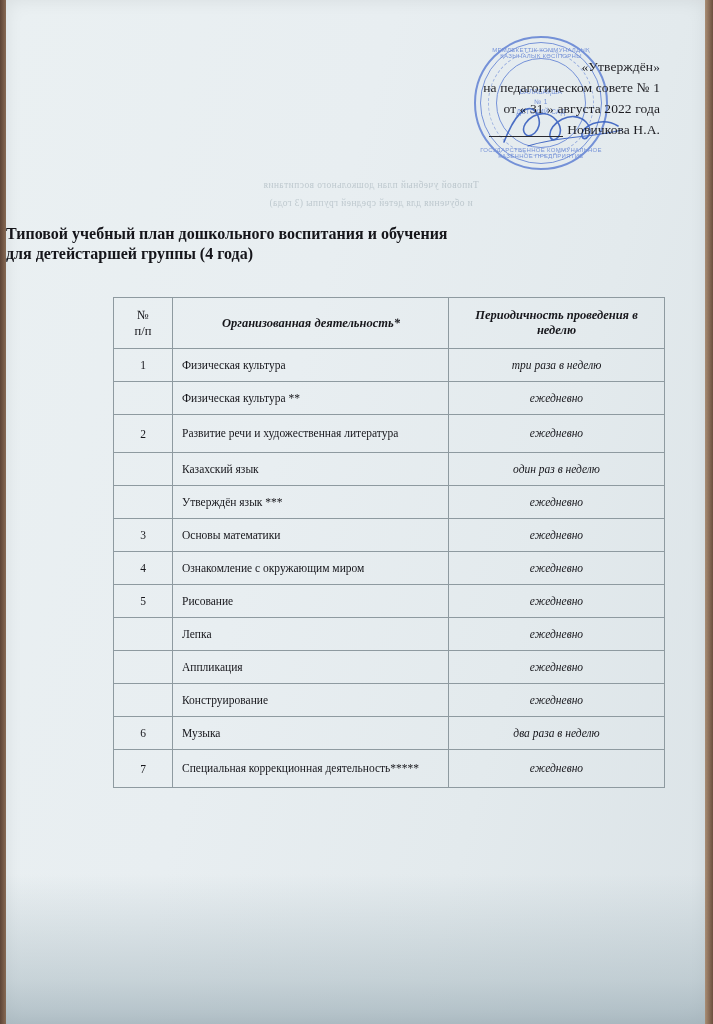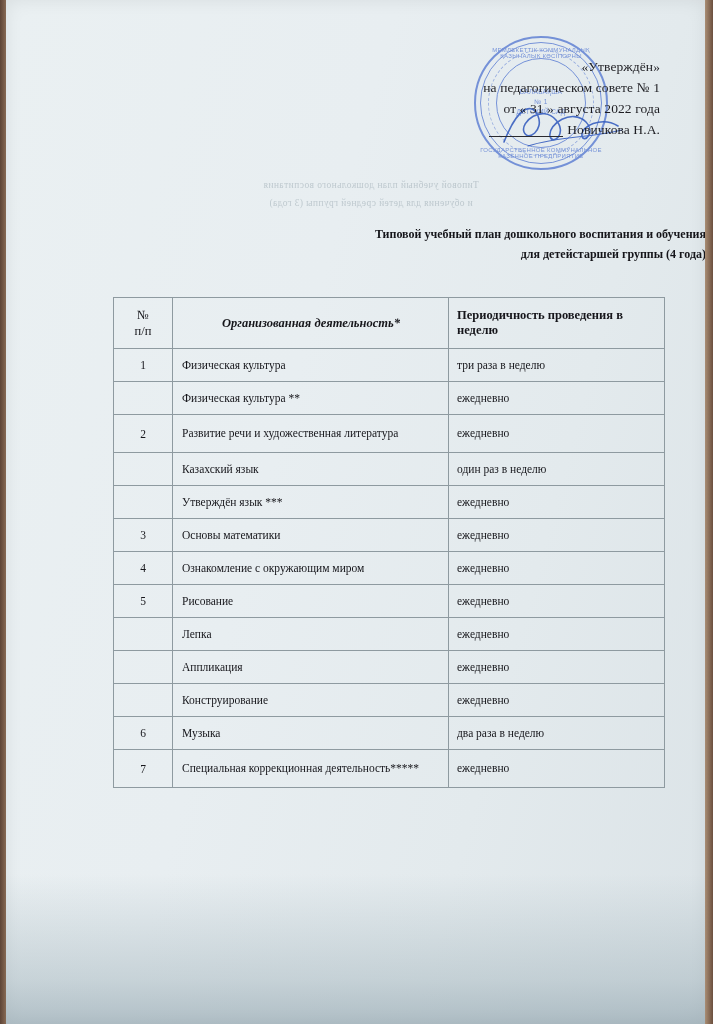--- a/index.html
+++ b/index.html
@@ -148,22 +148,22 @@
     pointer-events: none;
     transform: scaleX(-1);
   }
 
   
   .doc-title {
     position: absolute;
     left: 0;
     right: 0;
     top: 224px;
-    text-align: right;
-    font-size: 12px;
+    text-align: left;
+    font-size: 16px;
     font-weight: bold;
     line-height: 20px;
     color: #15151a;
   }
 
   
   .tbl-wrap {
     position: absolute;
     left: 107px;
     top: 297px;
@@ -186,22 +186,23 @@
     font-weight: normal;
   }
   .c-act {
     width: 258px;
     padding: 6px 8px 6px 9px !important;
     text-align: left;
     line-height: 15px;
   }
   .c-per {
     padding: 6px 8px !important;
-    text-align: left;
+    text-align: center;
     line-height: 15px;
+    font-style: italic;
   }
   thead th {
     font-weight: bold;
     font-size: 12.5px;
     padding: 9px 8px !important;
     line-height: 16px;
   }
   thead th.c-num { font-size: 12.5px; }
   thead th.c-act { text-align: center; font-style: italic; }
   tbody tr { height: 33px; }

